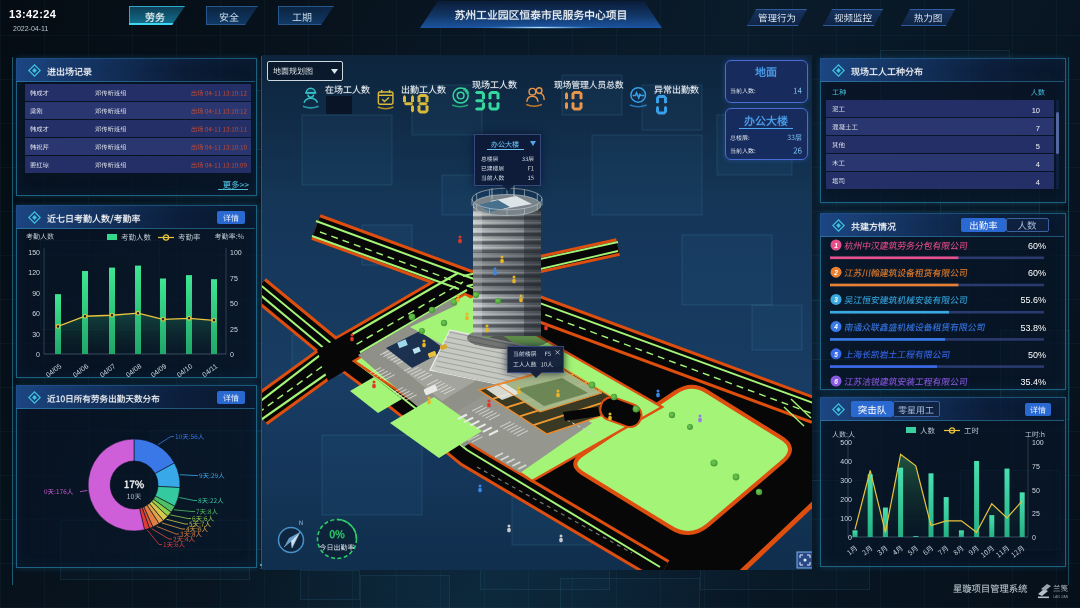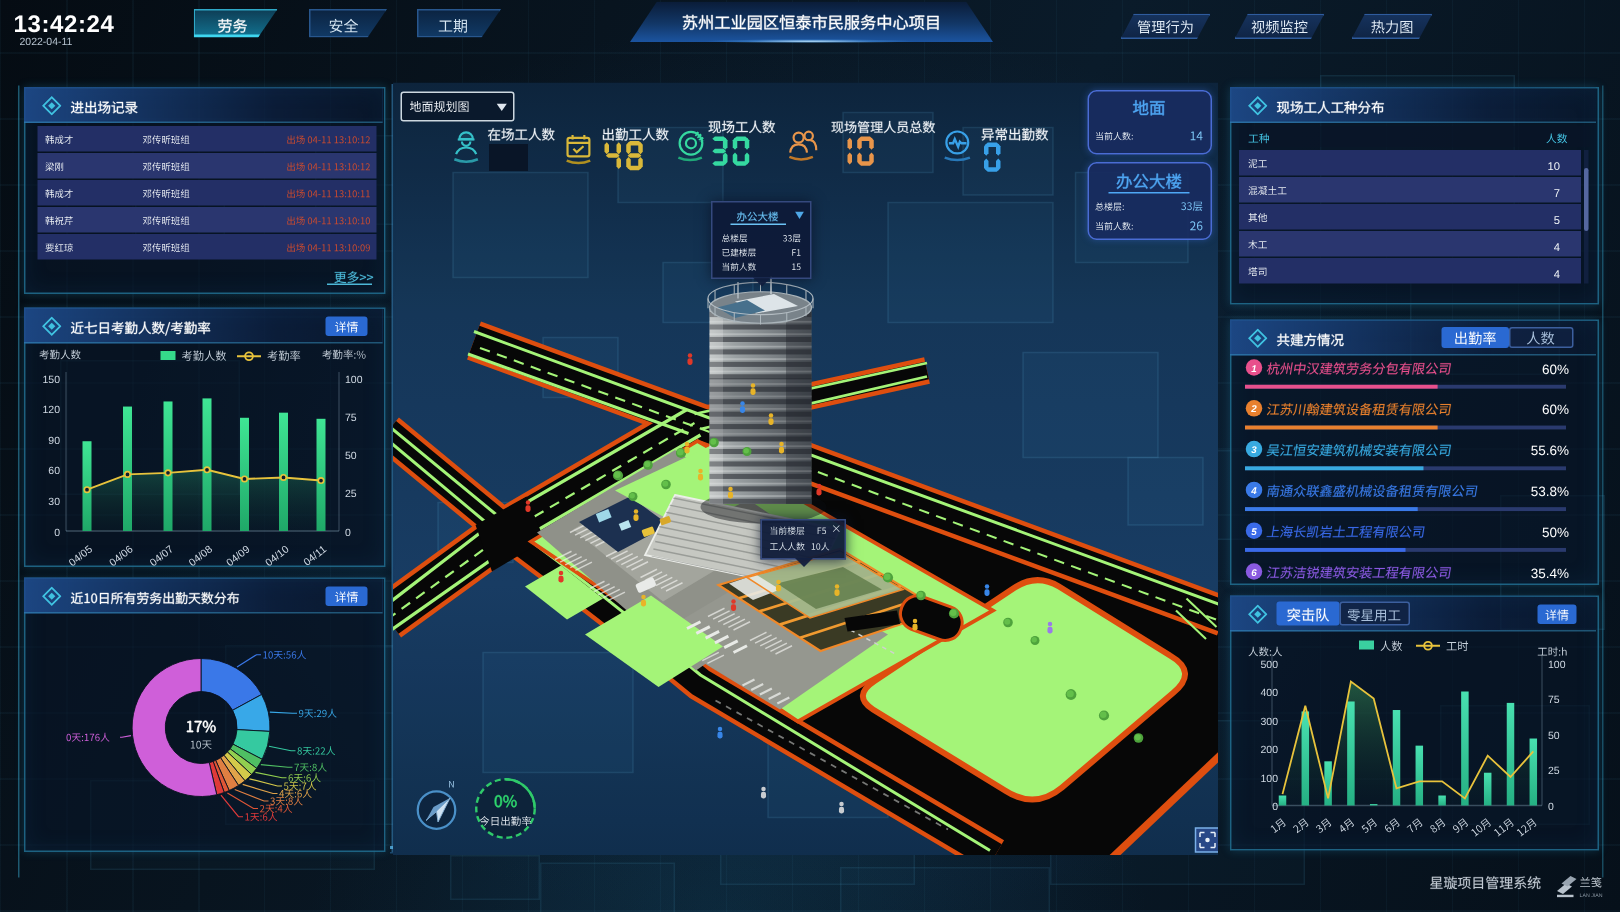--- a/index.html
+++ b/index.html
@@ -217,21 +217,21 @@
     <div class="dr" style="left:480px;top:520px;width:130px;height:70px"></div>
     <div class="dr" style="left:330px;top:60px;width:80px;height:50px"></div>
     <div class="dr" style="left:1000px;top:330px;width:70px;height:90px"></div>
     <div class="dr" style="left:90px;top:120px;width:60px;height:45px"></div>
     <div class="dr" style="left:770px;top:300px;width:80px;height:60px"></div>
     <div class="dr" style="left:360px;top:575px;width:90px;height:45px"></div>
     <div class="dr" style="left:560px;top:578px;width:140px;height:40px"></div>
     <div class="dr" style="left:300px;top:570px;width:60px;height:30px"></div>
     <div class="abs" style="left:12px;top:57px;width:1px;height:528px;background:rgba(60,180,220,.45)"></div>
     <div class="abs" style="left:1068px;top:57px;width:1px;height:528px;background:rgba(60,180,220,.35)"></div>
-    <div class="abs" style="left:9px;top:8px;width:140px;height:15px;color:#fff;font-size:16px;font-weight:bold;letter-spacing:.4px">13:42:24</div>
+    <div class="abs" style="left:9px;top:8px;width:140px;height:15px;color:#fff;font-size:11px;font-weight:bold;letter-spacing:.4px">13:42:24</div>
     <div class="abs" style="left:13px;top:24.5px;width:100px;height:9px;color:#b9c6d2;font-size:7px">2022-04-11</div>
     <div class="ltab" style="left:129px;width:56px;background:linear-gradient(180deg,#0e3c54,#127391);box-shadow:inset 0 -2px 0 #3fd6ef,inset 0 0 0 1px #2fa9c8"></div>
     <div class="ltab" style="left:206px;width:52px;background:linear-gradient(180deg,#0b2340,#113a66);box-shadow:inset 0 0 0 1px #28578e"></div>
     <div class="ltab" style="left:278px;width:56px;background:linear-gradient(180deg,#0b2340,#113a66);box-shadow:inset 0 0 0 1px #28578e"></div>
     <div class="abs" style="left:420px;top:1px;width:242px;height:27px;clip-path:polygon(18px 0,calc(100% - 18px) 0,100% 100%,0 100%);background:linear-gradient(180deg,#0a1c38 0%,#123767 55%,#1b54a0 100%)"></div>
     <div class="abs" style="left:470px;top:26px;width:140px;height:3px;background:radial-gradient(closest-side,rgba(190,230,255,.95),rgba(90,170,240,.35) 60%,transparent)"></div>
     <div class="rtab" style="left:747px;width:60px"></div>
     <div class="rtab" style="left:823px;width:60px"></div>
     <div class="rtab" style="left:901px;width:54px"></div>
     <div class="abs" style="left:261px;top:56px;width:1px;height:512px;background:rgba(60,140,200,.55)"></div>

